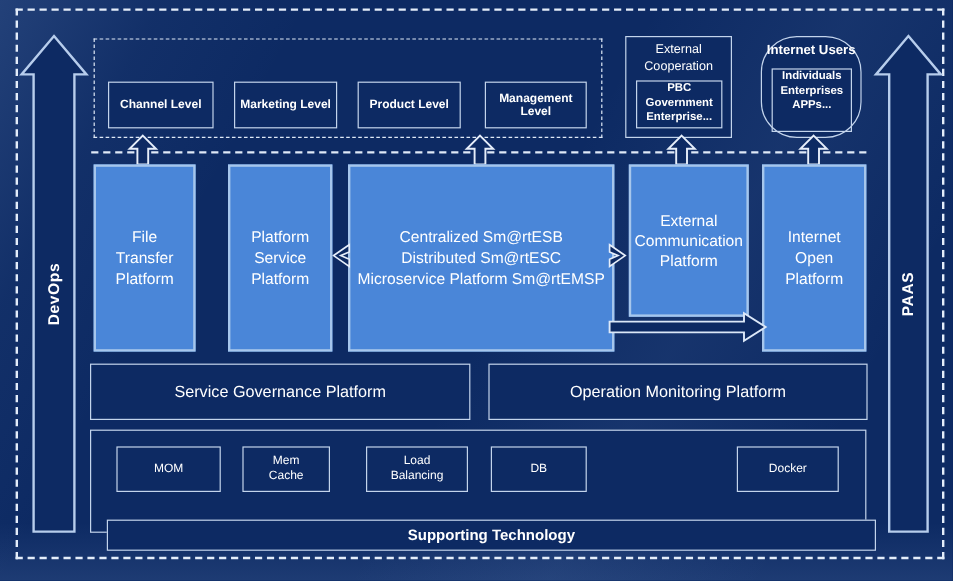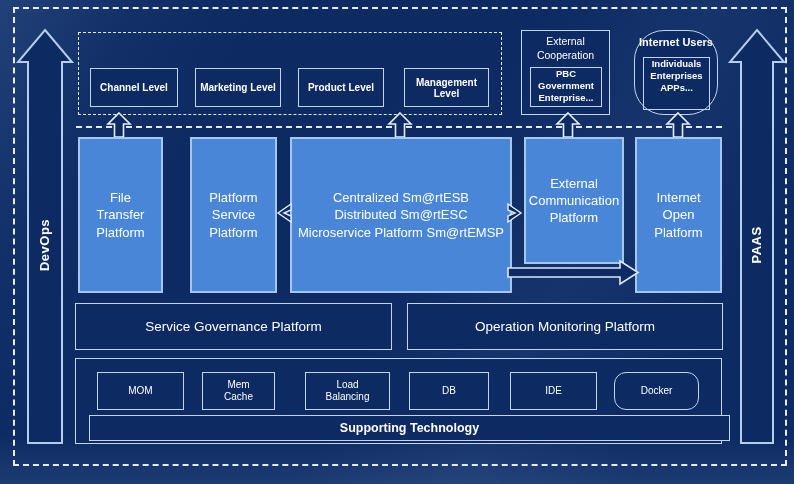--- a/index.html
+++ b/index.html
@@ -153,24 +153,21 @@
     <div>Mem</div>
     <div>Cache</div>
   </div>
   <div class="abs dark-box tech" style="left:305px;top:372px;width:85px;height:38px;">
     <div>Load</div>
     <div>Balancing</div>
   </div>
   <div class="abs dark-box tech" style="left:409px;top:372px;width:80px;height:38px;">
     <div>DB</div>
   </div>
-  <div class="abs dark-box tech" style="left:510px;top:372px;width:87px;height:38px;">
-    <div>IDE</div>
-  </div>
-  <div class="abs dark-box tech" style="left:614px;top:372px;width:85px;height:38px;border-radius:12px;">
+  <div class="abs dark-box tech" style="left:614px;top:372px;width:85px;height:38px;">
     <div>Docker</div>
   </div>
 
-  <div class="abs dark-box supbar" style="left:89px;top:415px;width:641px;height:26px;">
+  <div class="abs dark-box supbar" style="left:89px;top:433px;width:641px;height:26px;">
     <span>Supporting Technology</span>
   </div>
 
 </div>
 
 </body></html>

